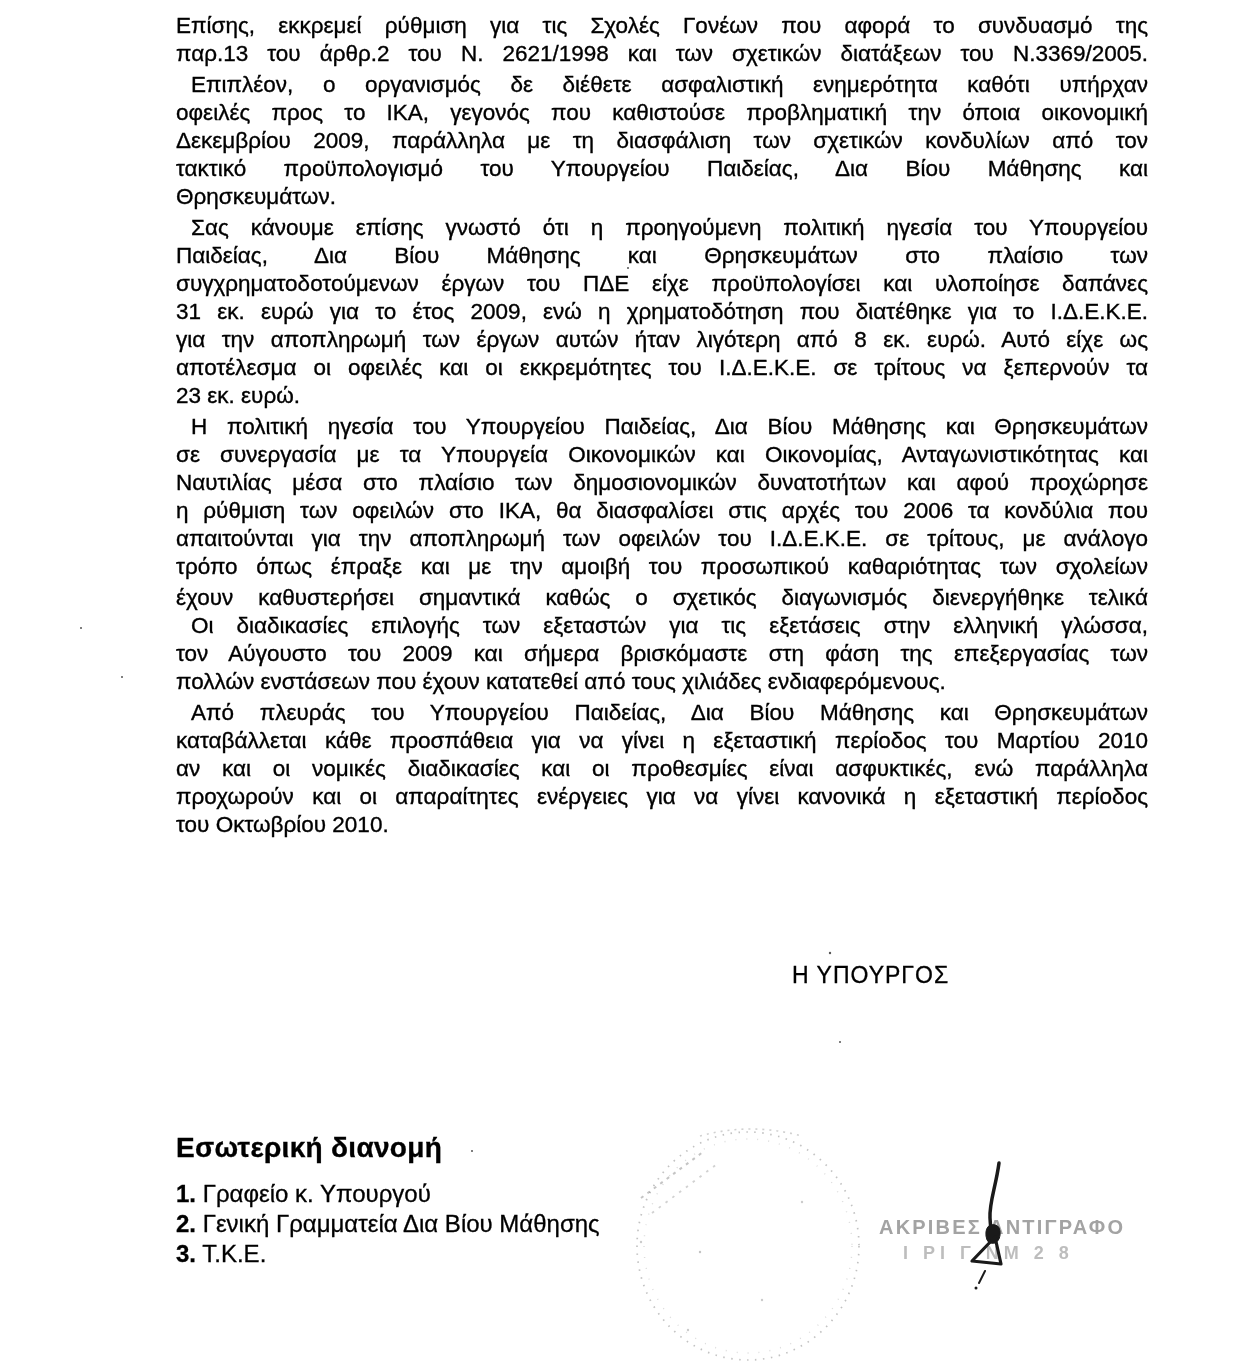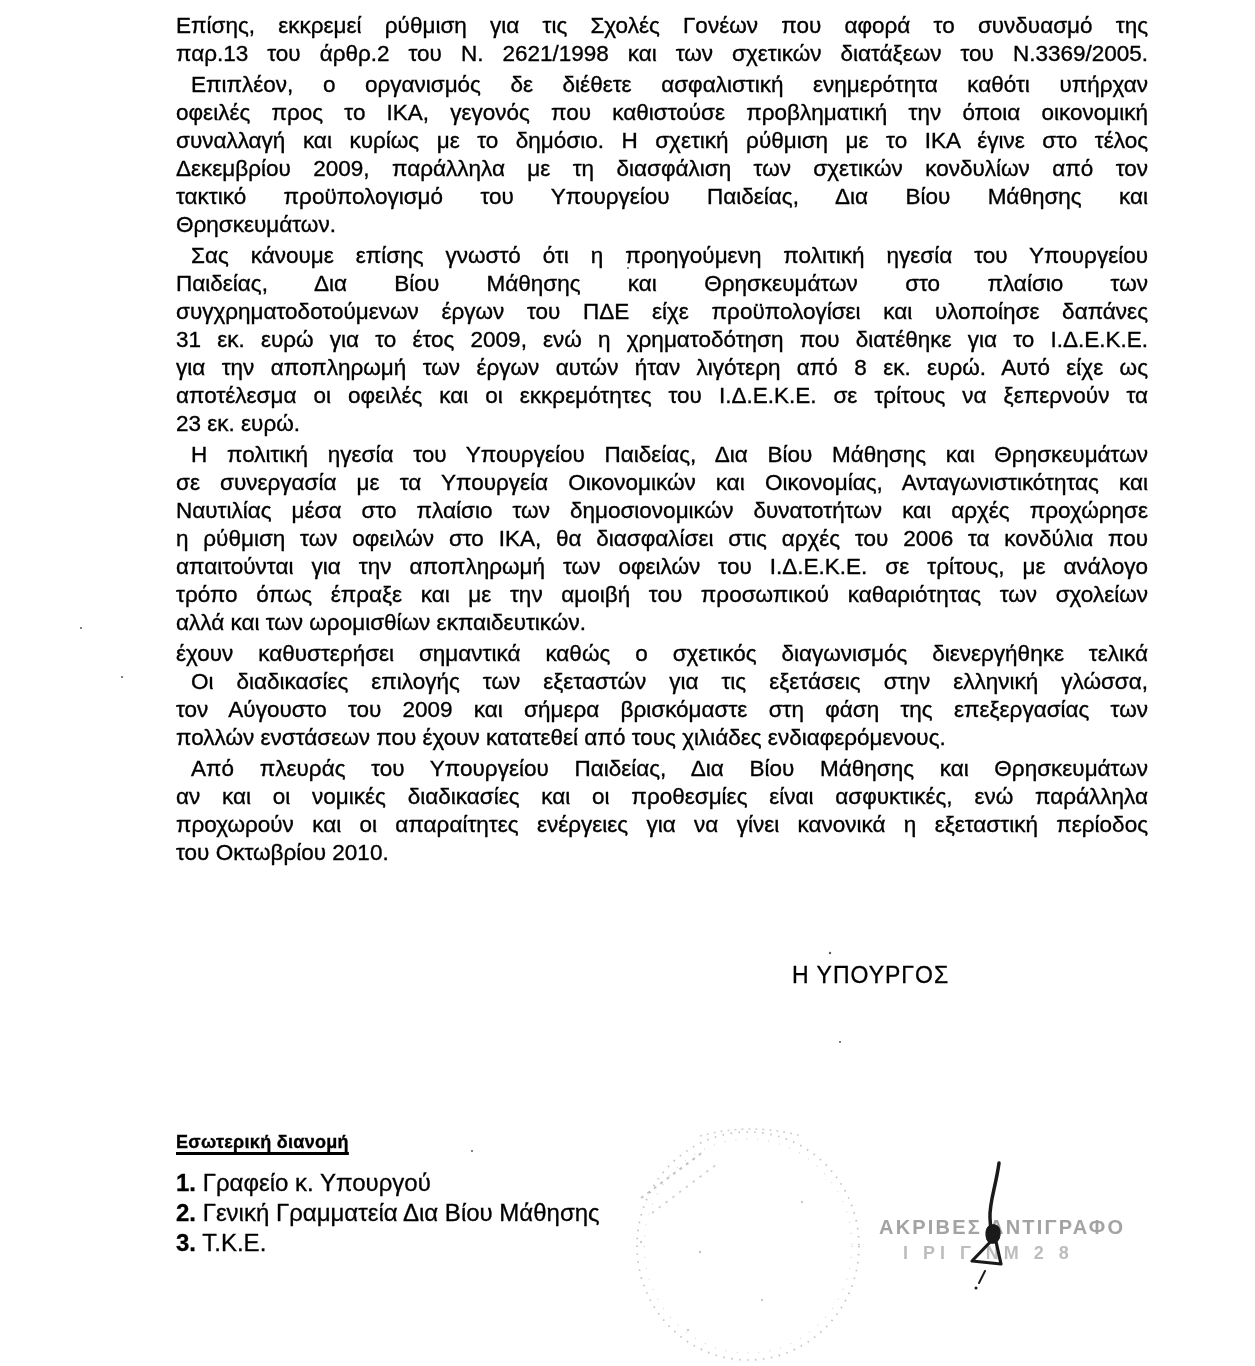--- a/index.html
+++ b/index.html
@@ -9,22 +9,22 @@
               font-size:22.5px;line-height:28px;-webkit-text-stroke:0.35px #000;}
   .para{margin:0 0 3px 0;}
   .ln{text-align:justify;text-align-last:justify;white-space:normal;}
   .ln.ind{padding-left:15px;}
   .ln.end{text-align:center;text-align-last:left;}
   .sig-title{position:absolute;left:792px;top:962px;font-size:23px;font-weight:400;
              letter-spacing:1px;-webkit-text-stroke:0.3px #000;}
   .sig-name{position:absolute;left:704px;top:1073px;font-size:23.5px;font-weight:700;
             letter-spacing:1.2px;word-spacing:12px;-webkit-text-stroke:0.3px #000;}
   .dist{position:absolute;left:176px;top:1132px;}
-  .dist-title{font-size:18px;font-weight:700;letter-spacing:0.3px;
-              text-decoration:underline;text-decoration-thickness:2.5px;text-underline-offset:4px;
+  .dist-title{font-size:28px;font-weight:700;letter-spacing:0.3px;
+              text-decoration-thickness:2.5px;text-underline-offset:4px;
               -webkit-text-stroke:0.35px #000;}
   .dist-items{margin-top:15px;font-size:24px;line-height:30px;-webkit-text-stroke:0.3px #000;}
   .dist-num{font-weight:700;}
   .stamp-line1{position:absolute;left:879px;top:1216px;font-size:20px;font-weight:700;
                letter-spacing:2.2px;color:#a3a3a3;}
   .stamp-line2{position:absolute;left:903px;top:1243px;font-size:18px;font-weight:700;
                letter-spacing:5px;color:#bdbdbd;}
   .overlay{position:absolute;left:0;top:0;pointer-events:none;}
 </style>
 </head>
@@ -33,51 +33,50 @@
 <div class="page">
 
   <div class="text-block">
     <div class="para">
       <div class="ln">Επίσης, εκκρεμεί ρύθμιση για τις Σχολές Γονέων που αφορά το συνδυασμό της</div>
       <div class="ln">παρ.13 του άρθρ.2 του Ν. 2621/1998 και των σχετικών διατάξεων του Ν.3369/2005.</div>
     </div>
     <div class="para">
       <div class="ln ind">Επιπλέον, ο οργανισμός δε διέθετε ασφαλιστική ενημερότητα καθότι υπήρχαν</div>
       <div class="ln">οφειλές προς το ΙΚΑ, γεγονός που καθιστούσε προβληματική την όποια οικονομική</div>
-      <div class="ln">συναλλαγή και κυρίως με το δημόσιο. Η σχετική ρύθμιση με το ΙΚΑ έγινε στο τέλος</div>
       <div class="ln">Δεκεμβρίου 2009, παράλληλα με τη διασφάλιση των σχετικών κονδυλίων από τον</div>
       <div class="ln">τακτικό προϋπολογισμό του Υπουργείου Παιδείας, Δια Βίου Μάθησης και</div>
       <div class="ln end">Θρησκευμάτων.</div>
     </div>
     <div class="para">
       <div class="ln ind">Σας κάνουμε επίσης γνωστό ότι η προηγούμενη πολιτική ηγεσία του Υπουργείου</div>
       <div class="ln">Παιδείας, Δια Βίου Μάθησης και Θρησκευμάτων στο πλαίσιο των</div>
       <div class="ln">συγχρηματοδοτούμενων έργων του ΠΔΕ είχε προϋπολογίσει και υλοποίησε δαπάνες</div>
       <div class="ln">31 εκ. ευρώ για το έτος 2009, ενώ η χρηματοδότηση που διατέθηκε για το Ι.Δ.Ε.Κ.Ε.</div>
       <div class="ln">για την αποπληρωμή των έργων αυτών ήταν λιγότερη από 8 εκ. ευρώ. Αυτό είχε ως</div>
       <div class="ln">αποτέλεσμα οι οφειλές και οι εκκρεμότητες του Ι.Δ.Ε.Κ.Ε. σε τρίτους να ξεπερνούν τα</div>
       <div class="ln end">23 εκ. ευρώ.</div>
     </div>
     <div class="para">
       <div class="ln ind">Η πολιτική ηγεσία του Υπουργείου Παιδείας, Δια Βίου Μάθησης και Θρησκευμάτων</div>
       <div class="ln">σε συνεργασία με τα Υπουργεία Οικονομικών και Οικονομίας, Ανταγωνιστικότητας και</div>
-      <div class="ln">Ναυτιλίας μέσα στο πλαίσιο των δημοσιονομικών δυνατοτήτων και αρχές προχώρησε</div>
+      <div class="ln">Ναυτιλίας μέσα στο πλαίσιο των δημοσιονομικών δυνατοτήτων και αφού προχώρησε</div>
       <div class="ln">η ρύθμιση των οφειλών στο ΙΚΑ, θα διασφαλίσει στις αρχές του 2006 τα κονδύλια που</div>
       <div class="ln">απαιτούνται για την αποπληρωμή των οφειλών του Ι.Δ.Ε.Κ.Ε. σε τρίτους, με ανάλογο</div>
       <div class="ln">τρόπο όπως έπραξε και με την αμοιβή του προσωπικού καθαριότητας των σχολείων</div>
-      <div class="ln end">αλλά και των ωρομισθίων εκπαιδευτικών.</div>
     </div>
     <div class="para">
       <div class="ln">έχουν καθυστερήσει σημαντικά καθώς ο σχετικός διαγωνισμός διενεργήθηκε τελικά</div>
       <div class="ln ind">Οι διαδικασίες επιλογής των εξεταστών για τις εξετάσεις στην ελληνική γλώσσα,</div>
       <div class="ln">τον Αύγουστο του 2009 και σήμερα βρισκόμαστε στη φάση της επεξεργασίας των</div>
       <div class="ln end">πολλών ενστάσεων που έχουν κατατεθεί από τους χιλιάδες ενδιαφερόμενους.</div>
     </div>
     <div class="para">
       <div class="ln ind">Από πλευράς του Υπουργείου Παιδείας, Δια Βίου Μάθησης και Θρησκευμάτων</div>
+      <div class="ln">καταβάλλεται κάθε προσπάθεια για να γίνει η εξεταστική περίοδος του Μαρτίου 2010</div>
       <div class="ln">αν και οι νομικές διαδικασίες και οι προθεσμίες είναι ασφυκτικές, ενώ παράλληλα</div>
       <div class="ln">προχωρούν και οι απαραίτητες ενέργειες για να γίνει κανονικά η εξεταστική περίοδος</div>
       <div class="ln end">του Οκτωβρίου 2010.</div>
     </div>
   </div>
 
   <div class="sig-title">Η ΥΠΟΥΡΓΟΣ</div>
 
   <div class="dist">
     <div class="dist-title">Εσωτερική διανομή</div>

